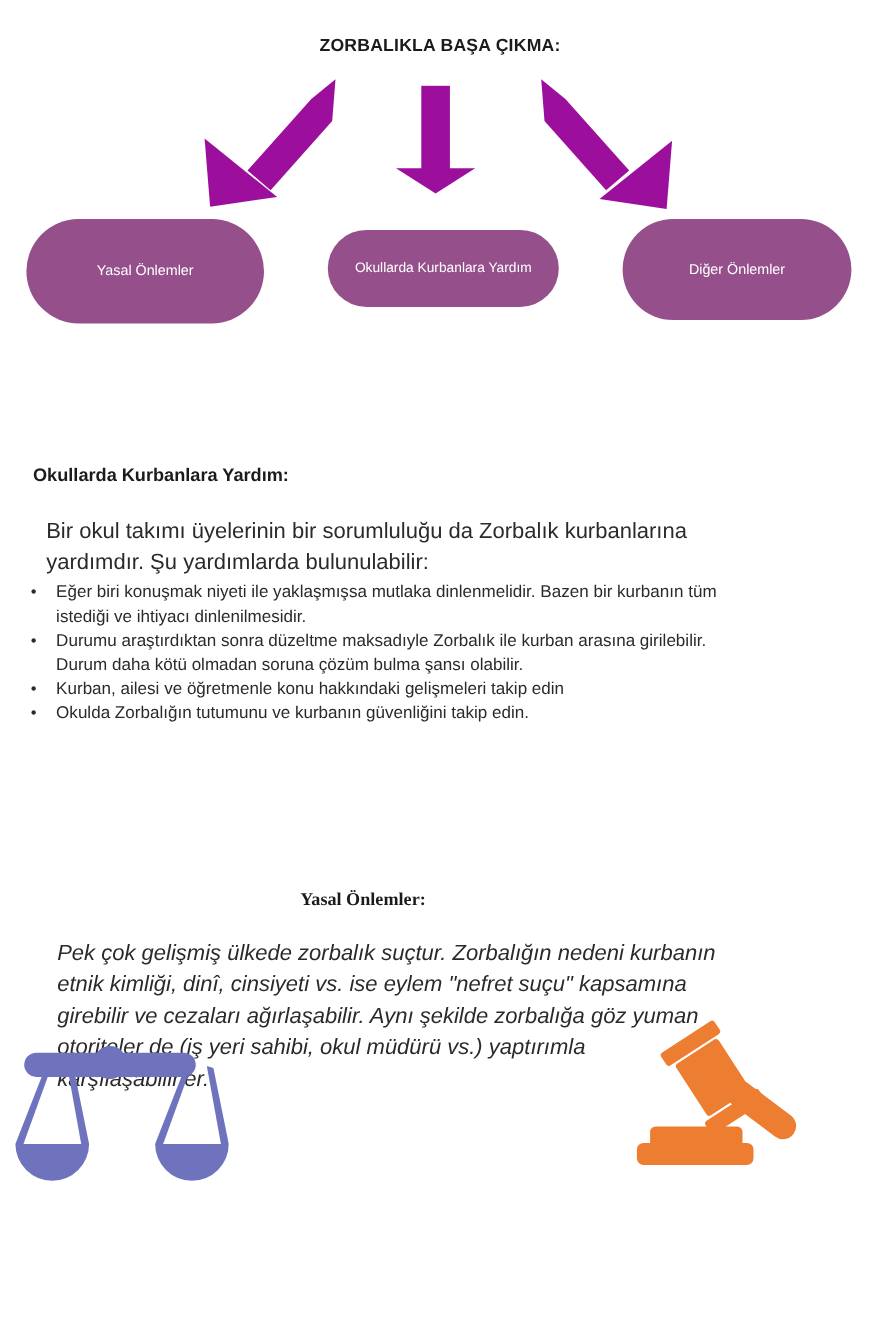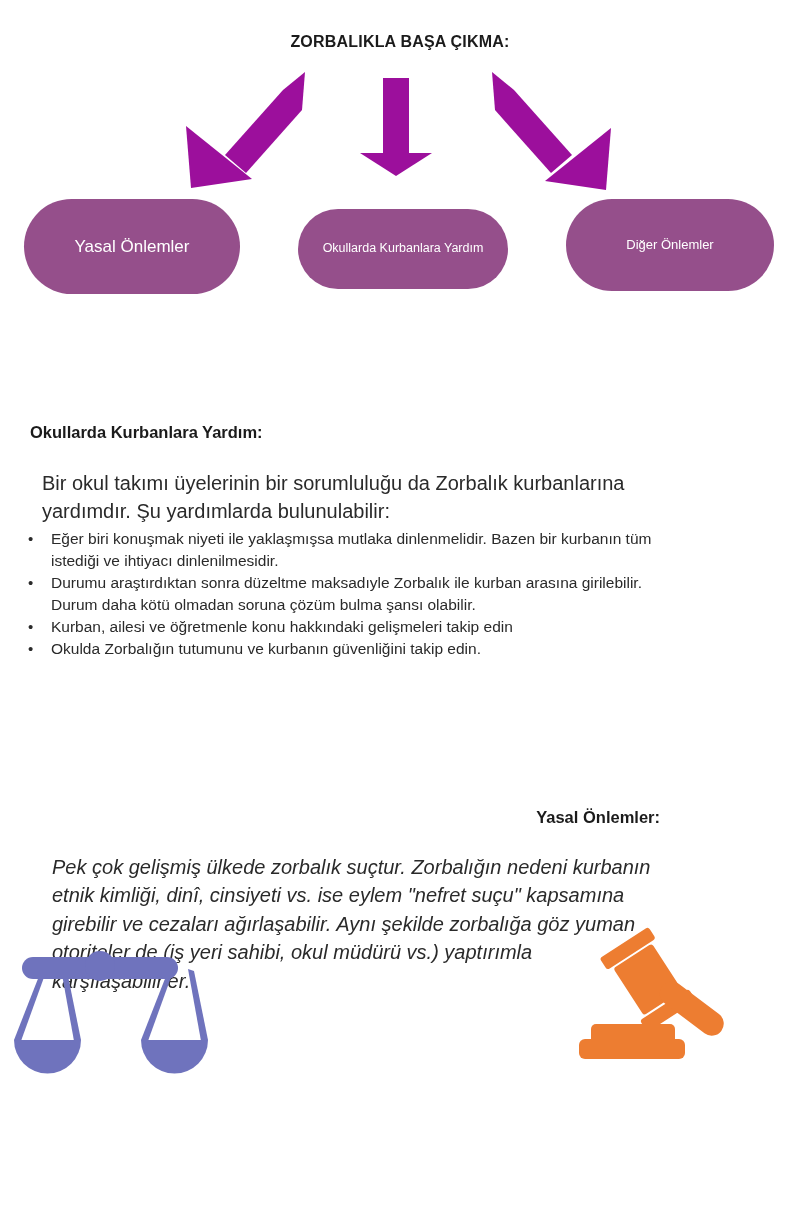--- a/index.html
+++ b/index.html
@@ -43,33 +43,33 @@
     background: #954f8b;
     display: flex;
     align-items: center;
     justify-content: center;
     color: #ffffff;
     text-align: center;
     line-height: 1.25;
     box-sizing: border-box;
     padding: 0 12px;
   }
-  .node-1 { left: 24px;  top: 199px; width: 216px; height: 95px; border-radius: 48px; font-size: 17px; }
-  .node-2 { left: 298px; top: 209px; width: 210px; height: 80px; border-radius: 46px; font-size: 12.5px; }
+  .node-1 { left: 24px;  top: 199px; width: 216px; height: 95px; border-radius: 48px; font-size: 13px; }
+  .node-2 { left: 298px; top: 209px; width: 210px; height: 70px; border-radius: 46px; font-size: 12.5px; }
   .node-3 { left: 566px; top: 199px; width: 208px; height: 92px; border-radius: 46px; font-size: 13px; }
 
   
   .section-heading {
     position: absolute;
     font-size: 16.5px;
     font-weight: bold;
     color: #1b1b1b;
   }
   .heading-schools { left: 30px; top: 423px; }
-  .heading-legal   { left: 0; top: 808px; width: 660px; text-align: right; }
+  .heading-legal   { left: 0; top: 808px; width: 660px; text-align: center; font-family: Liberation Serif, serif; }
 
   .paragraph {
     position: absolute;
     font-size: 20px;
     line-height: 1.42;
     color: #2a2a2a;
   }
   .para-schools { left: 42px; top: 469px; width: 600px; }
   .para-legal   { left: 52px; top: 853px; width: 600px; font-style: italic; }
 

